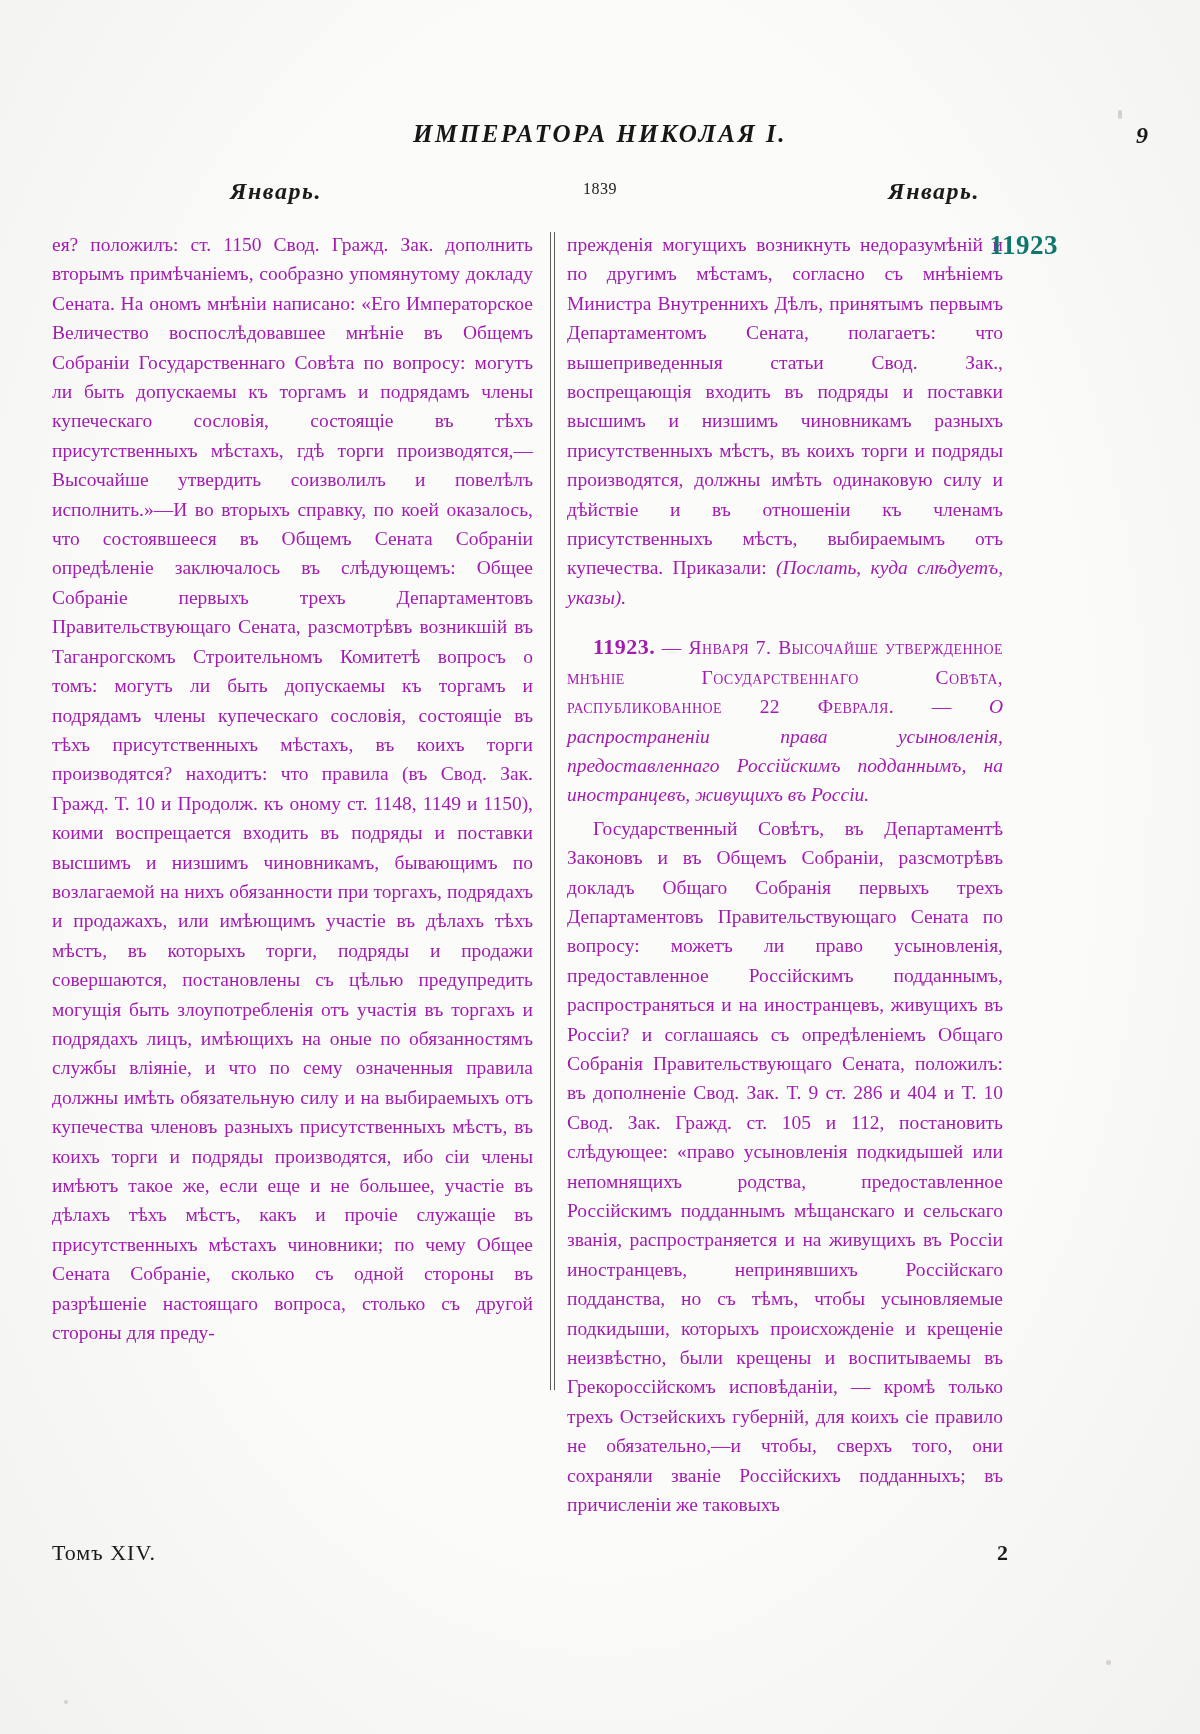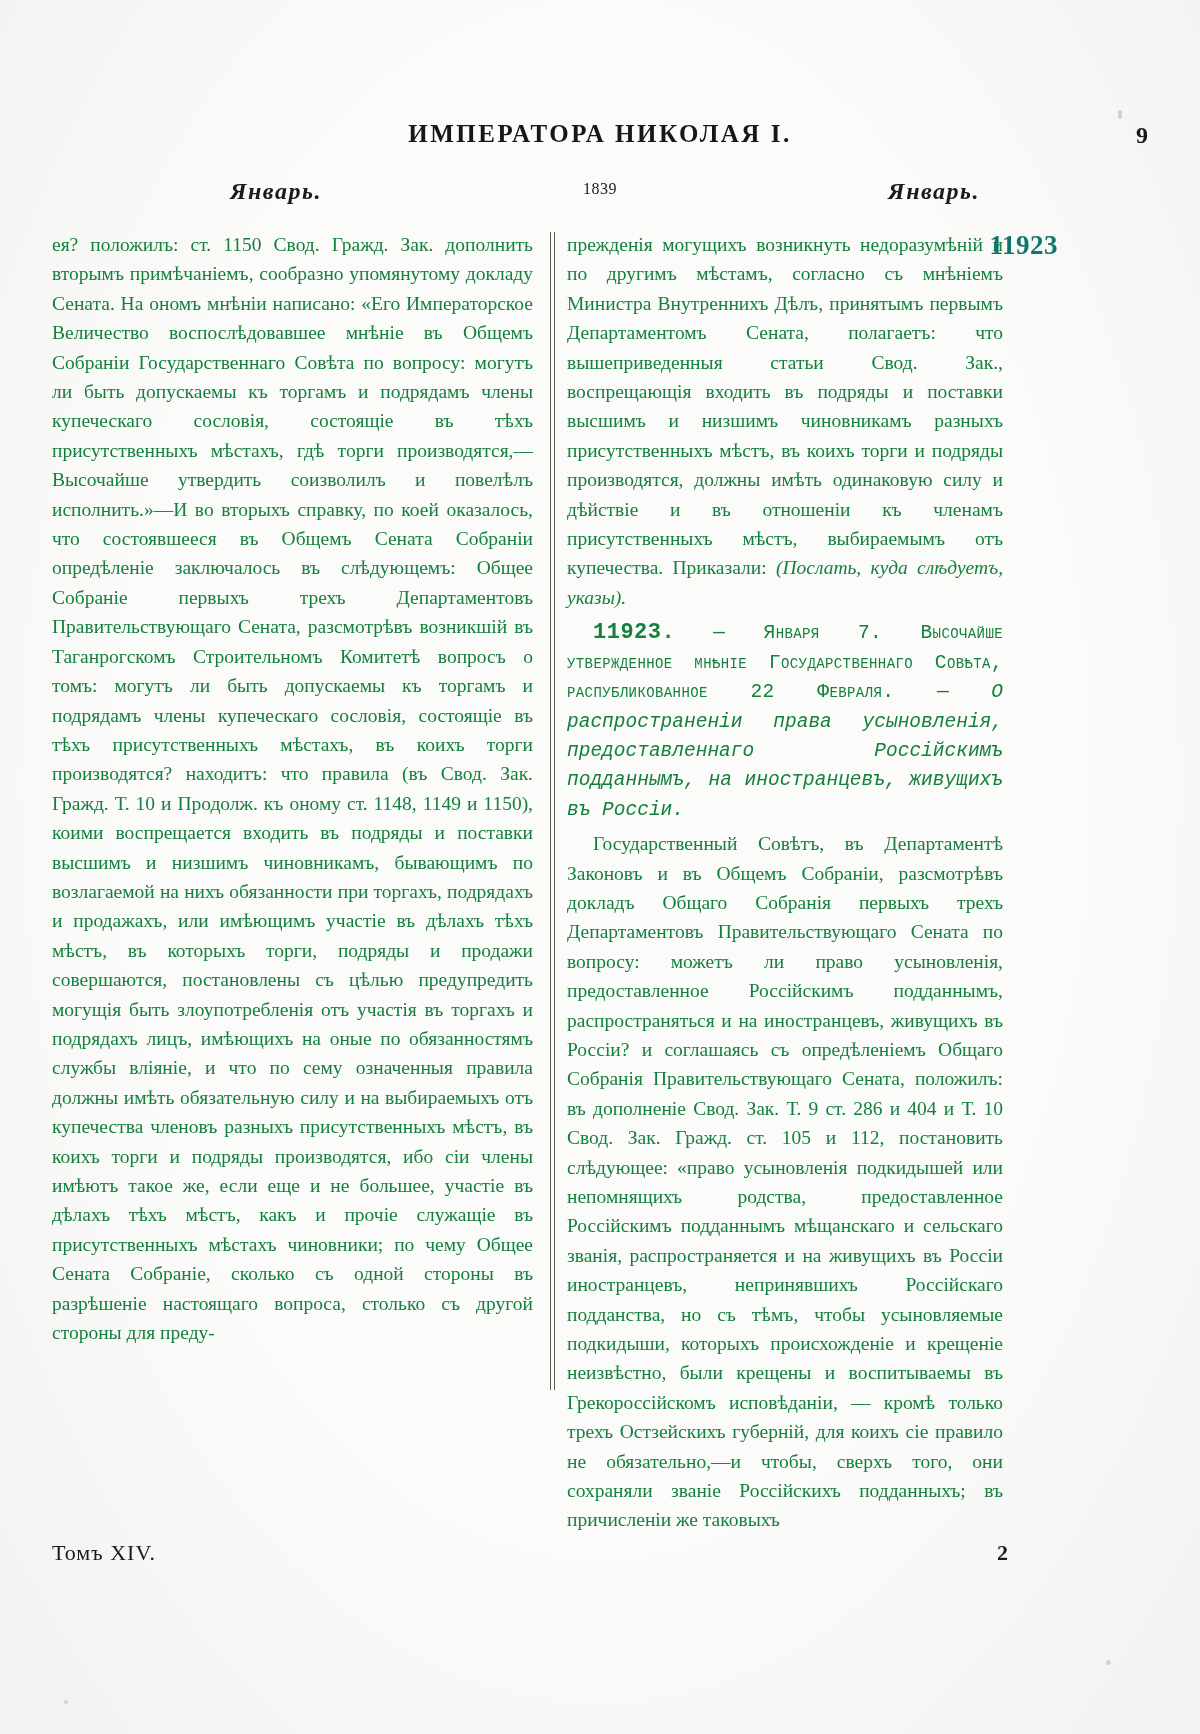--- a/index.html
+++ b/index.html
@@ -33,20 +33,21 @@
   .content {
     position: absolute;
     left: 52px;
     top: 120px;
     width: 1096px;
   }
   
   .runhead {
     position: relative;
     height: 40px;
+    font-style: italic;
   }
   .runhead-title {
     text-align: center;
     font-size: 25px;
     letter-spacing: 2.5px;
     font-weight: 600;
     color: #171717;
   }
   .runhead-pageno {
     position: absolute;
@@ -108,21 +109,21 @@
     border-right: 1px solid #5d5b56;
     width: 3px;
   }
   p.body {
     margin: 0 0 0 0;
     font-size: 19.5px;
     line-height: 29.4px;
     text-align: justify;
     text-justify: inter-word;
     text-indent: 0;
-    color: #15803d;
+    color: #a21caf;
   }
   p.body.indent {
     text-indent: 26px;
   }
   .smallcaps {
     font-variant: small-caps;
     letter-spacing: 0.4px;
   }
   .ital {
     font-style: italic;
@@ -204,21 +205,21 @@
 
       <div class="col-rule"></div>
 
       <div class="col right">
         <div class="margin-no">11923</div>
         <div class="inner">
           <p class="body">
             <span>прежденія могущихъ возникнуть недоразумѣній и по другимъ мѣстамъ, согласно съ мнѣніемъ Министра Внутреннихъ Дѣлъ, принятымъ первымъ Департаментомъ Сената, полагаетъ: что вышеприведенныя статьи Свод. Зак., воспрещающія входить въ подряды и поставки высшимъ и низшимъ чиновникамъ разныхъ присутственныхъ мѣстъ, въ коихъ торги и подряды производятся, должны имѣть одинаковую силу и дѣйствіе и въ отношеніи къ членамъ присутственныхъ мѣстъ, выбираемымъ отъ купечества. Приказали:</span>
             <span class="ital">(Послать, куда слѣдуетъ, указы).</span>
           </p>
-          <p class="body indent" style="margin-top:6px;font-family:Liberation Mono, monospace;">
+          <p class="body indent" style="margin-top:20px;">
             <span class="act-no">11923.</span>
             <span class="smallcaps">— Января 7. Высочайше утвержденное мнѣніе Государственнаго Совѣта, распубликованное 22 Февраля. —</span>
             <span class="ital">О распространеніи права усыновленія, предоставленнаго Россійскимъ подданнымъ, на иностранцевъ, живущихъ въ Россіи.</span>
           </p>
           <p class="body indent" style="margin-top:4px;">Государственный Совѣтъ, въ Департаментѣ Законовъ и въ Общемъ Собраніи, разсмотрѣвъ докладъ Общаго Собранія первыхъ трехъ Департаментовъ Правительствующаго Сената по вопросу: можетъ ли право усыновленія, предоставленное Россійскимъ подданнымъ, распространяться и на иностранцевъ, живущихъ въ Россіи? и соглашаясь съ опредѣленіемъ Общаго Собранія Правительствующаго Сената, положилъ: въ дополненіе Свод. Зак. Т. 9 ст. 286 и 404 и Т. 10 Свод. Зак. Гражд. ст. 105 и 112, постановить слѣдующее: «право усыновленія подкидышей или непомнящихъ родства, предоставленное Россійскимъ подданнымъ мѣщанскаго и сельскаго званія, распространяется и на живущихъ въ Россіи иностранцевъ, непринявшихъ Россійскаго подданства, но съ тѣмъ, чтобы усыновляемые подкидыши, которыхъ происхожденіе и крещеніе неизвѣстно, были крещены и воспитываемы въ Грекороссійскомъ исповѣданіи, — кромѣ только трехъ Остзейскихъ губерній, для коихъ сіе правило не обязательно,—и чтобы, сверхъ того, они сохраняли званіе Россійскихъ подданныхъ; въ причисленіи же таковыхъ</p>
         </div>
       </div>
 
     </div>
   </div>

